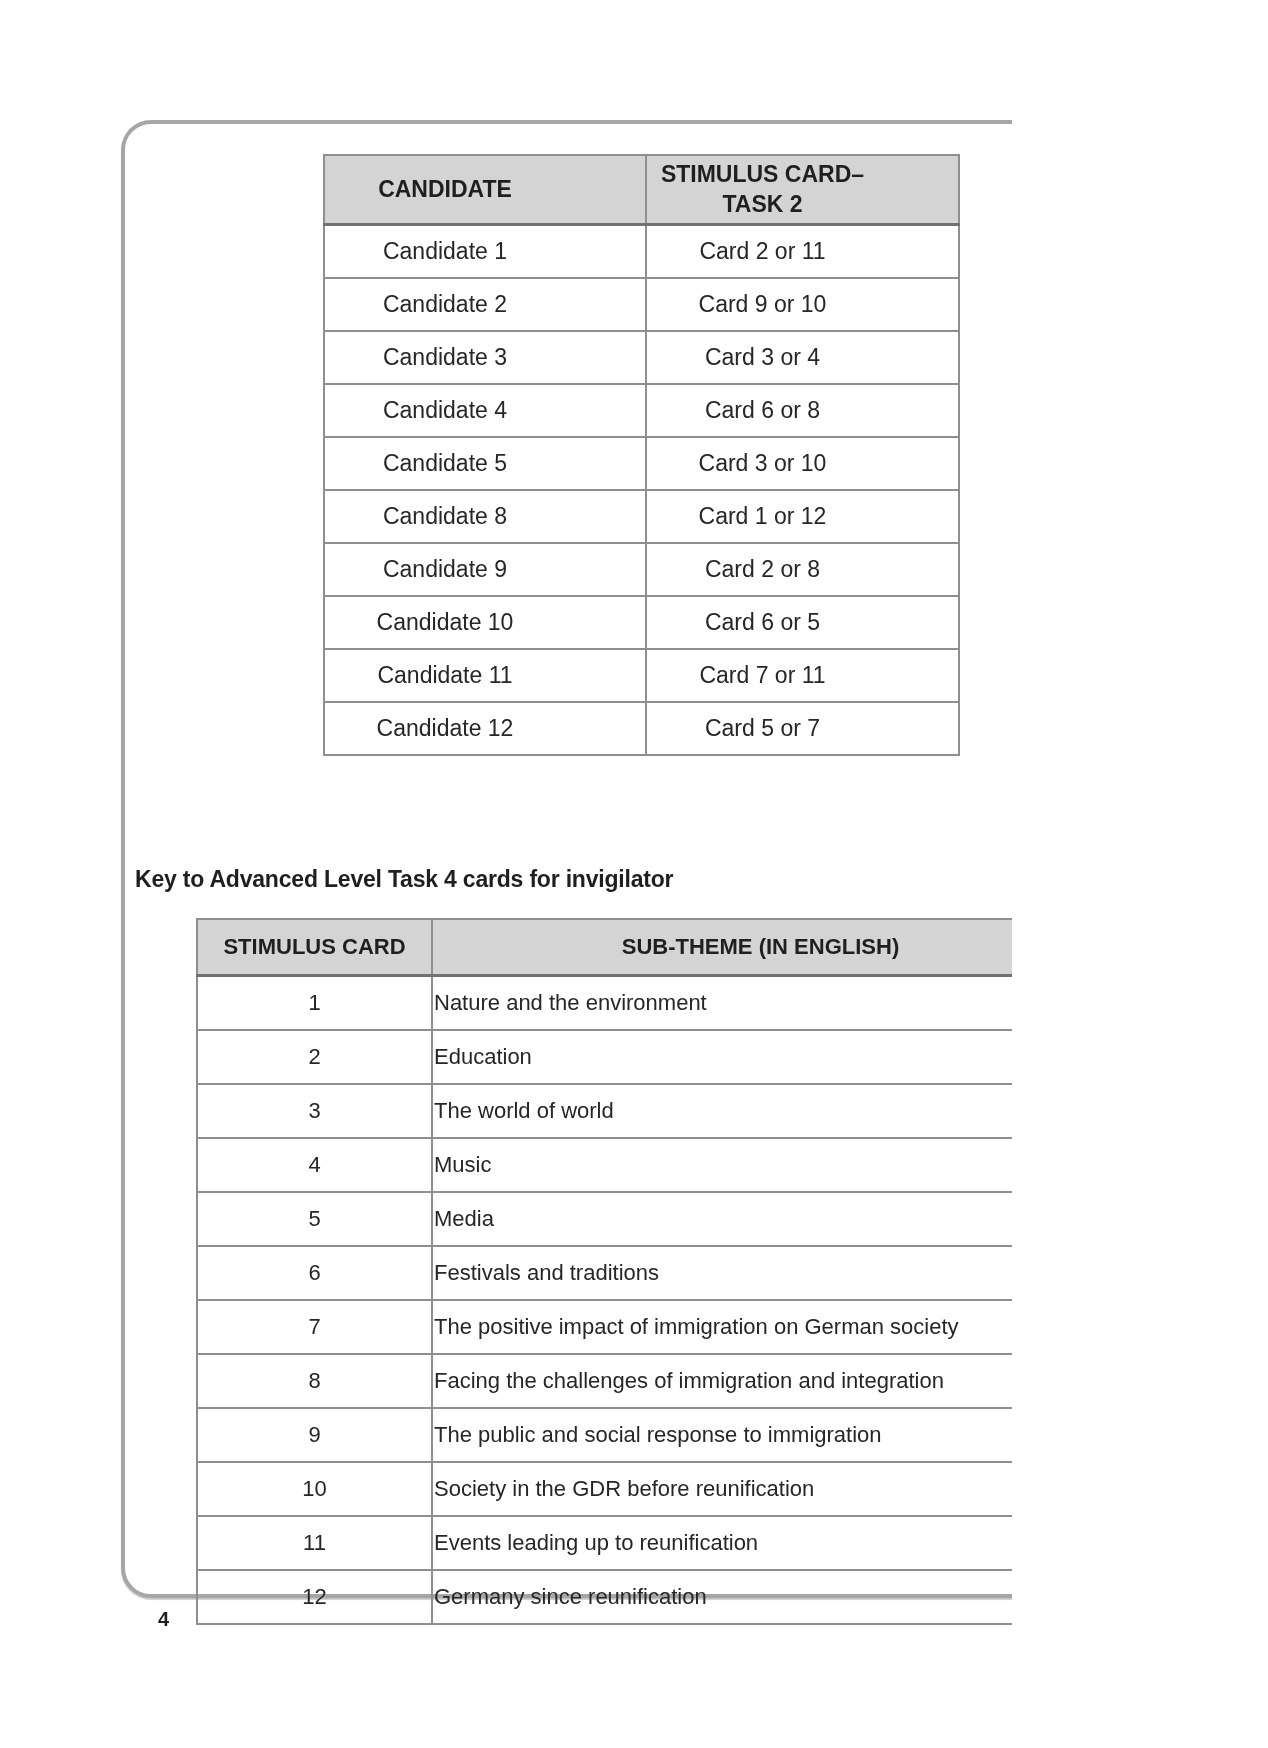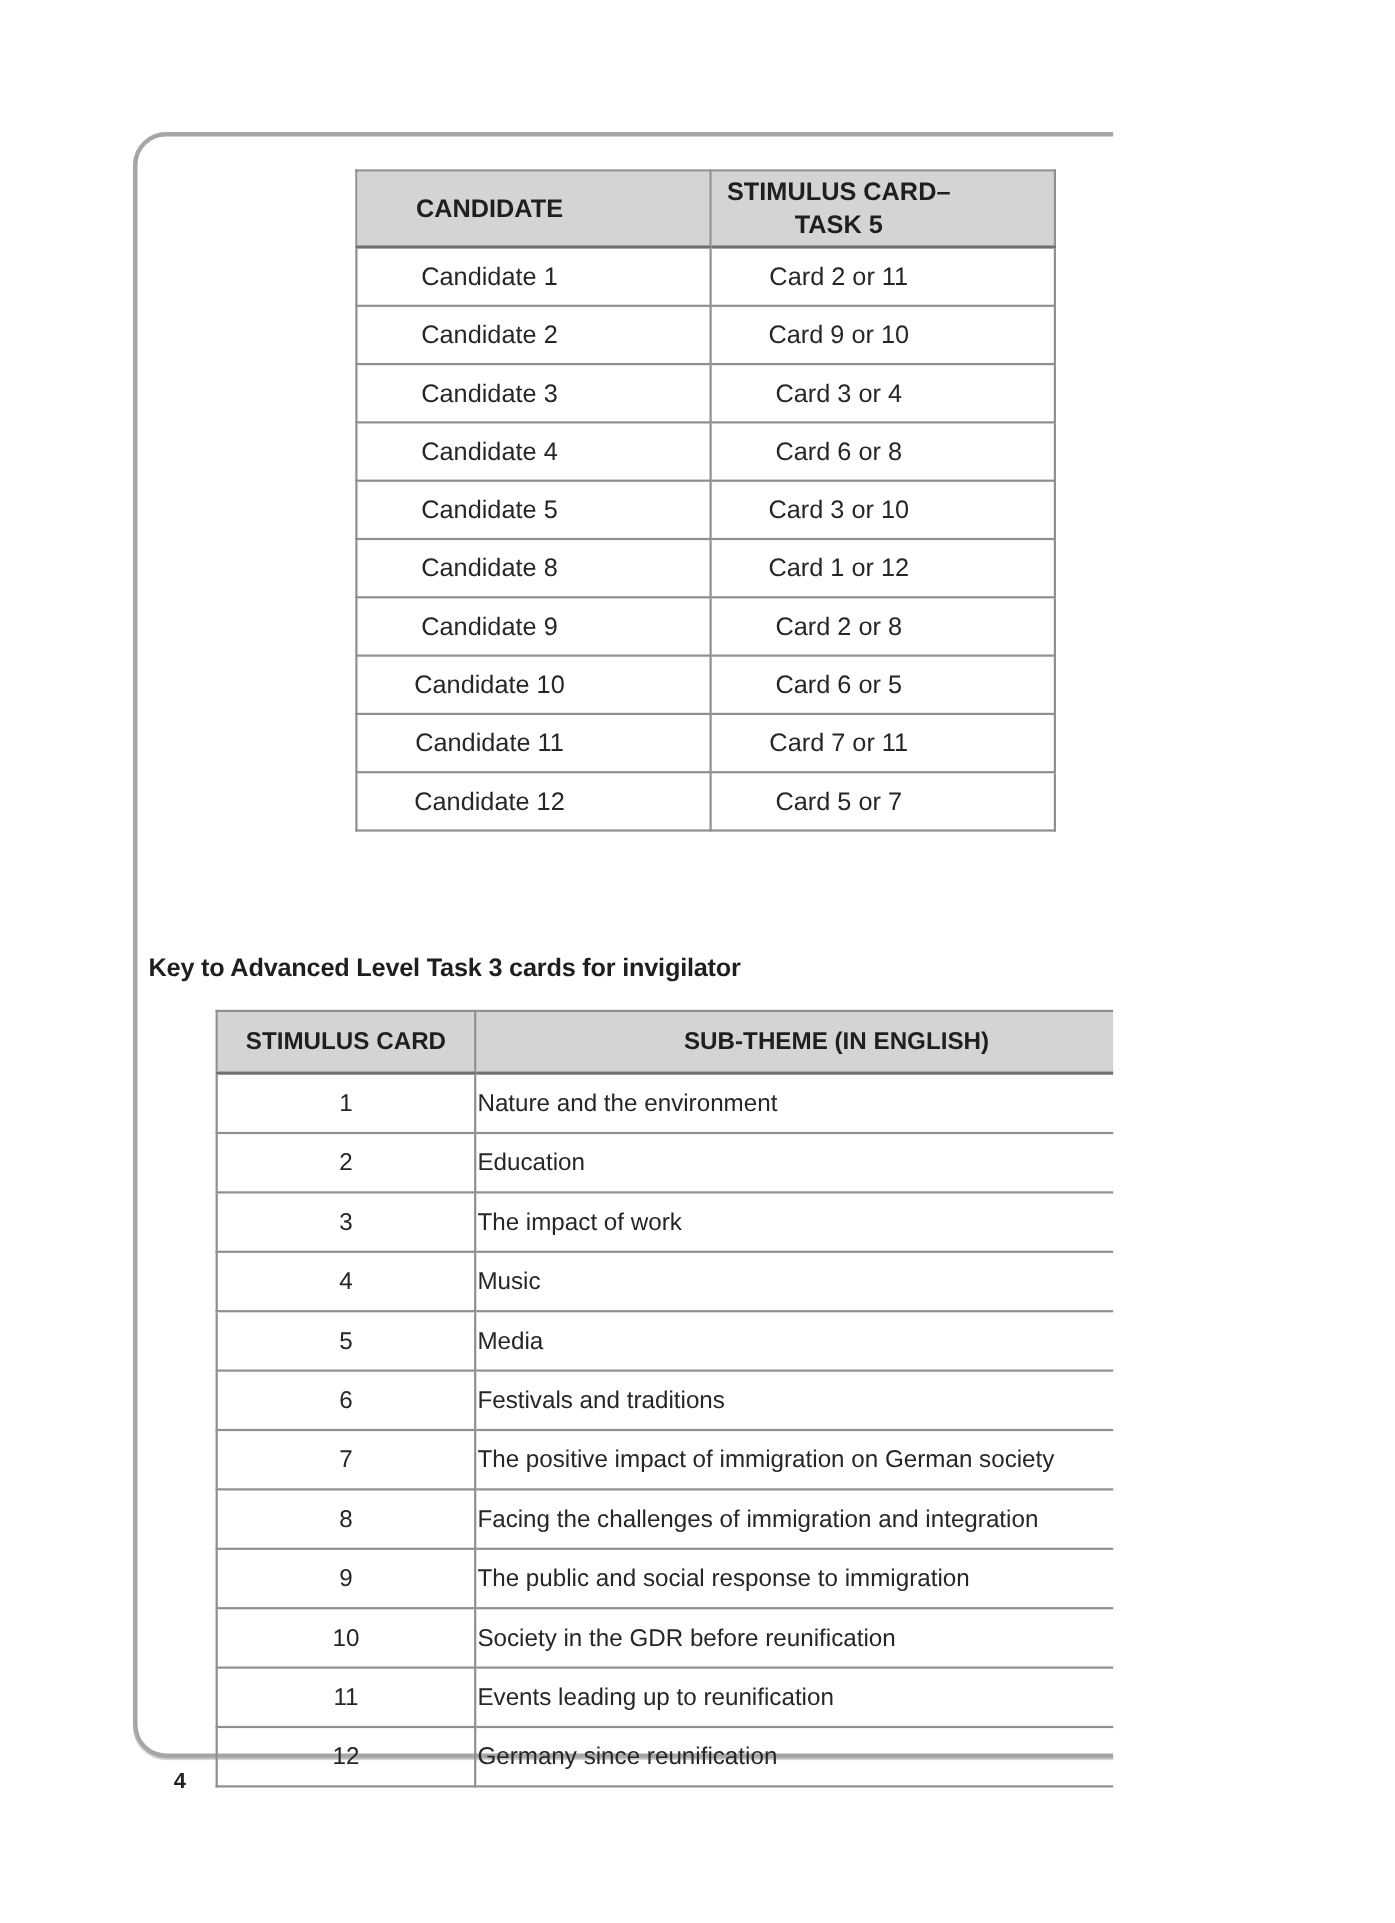--- a/index.html
+++ b/index.html
@@ -79,21 +79,21 @@
 
   <table class="candidate-table">
     <colgroup>
         <col style="width:322px">
         <col>
       </colgroup>
     <thead>
       <tr>
         <th>CANDIDATE</th>
         <th class="prewrap">STIMULUS CARD–
-TASK 5</th>
+TASK 2</th>
       </tr>
     </thead>
     <tbody>
       <tr>
           <td>Candidate 1</td>
           <td>Card 2 or 11</td>
         </tr>
       <tr>
           <td>Candidate 2</td>
           <td>Card 9 or 10</td>
@@ -126,21 +126,21 @@
           <td>Candidate 11</td>
           <td>Card 7 or 11</td>
         </tr>
       <tr>
           <td>Candidate 12</td>
           <td>Card 5 or 7</td>
         </tr>
     </tbody>
   </table>
 
-  <div class="key-heading">Key to Advanced Level Task 3 cards for invigilator</div>
+  <div class="key-heading">Key to Advanced Level Task 4 cards for invigilator</div>
 
   <table class="key-table">
     <colgroup>
         <col style="width:235px">
         <col>
       </colgroup>
     <thead>
       <tr>
         <th>STIMULUS CARD</th>
         <th>SUB-THEME (IN ENGLISH)</th>
@@ -150,21 +150,21 @@
       <tr>
           <td class="num">1</td>
           <td class="theme">Nature and the environment</td>
         </tr>
       <tr>
           <td class="num">2</td>
           <td class="theme">Education</td>
         </tr>
       <tr>
           <td class="num">3</td>
-          <td class="theme">The impact of work</td>
+          <td class="theme">The world of world</td>
         </tr>
       <tr>
           <td class="num">4</td>
           <td class="theme">Music</td>
         </tr>
       <tr>
           <td class="num">5</td>
           <td class="theme">Media</td>
         </tr>
       <tr>

